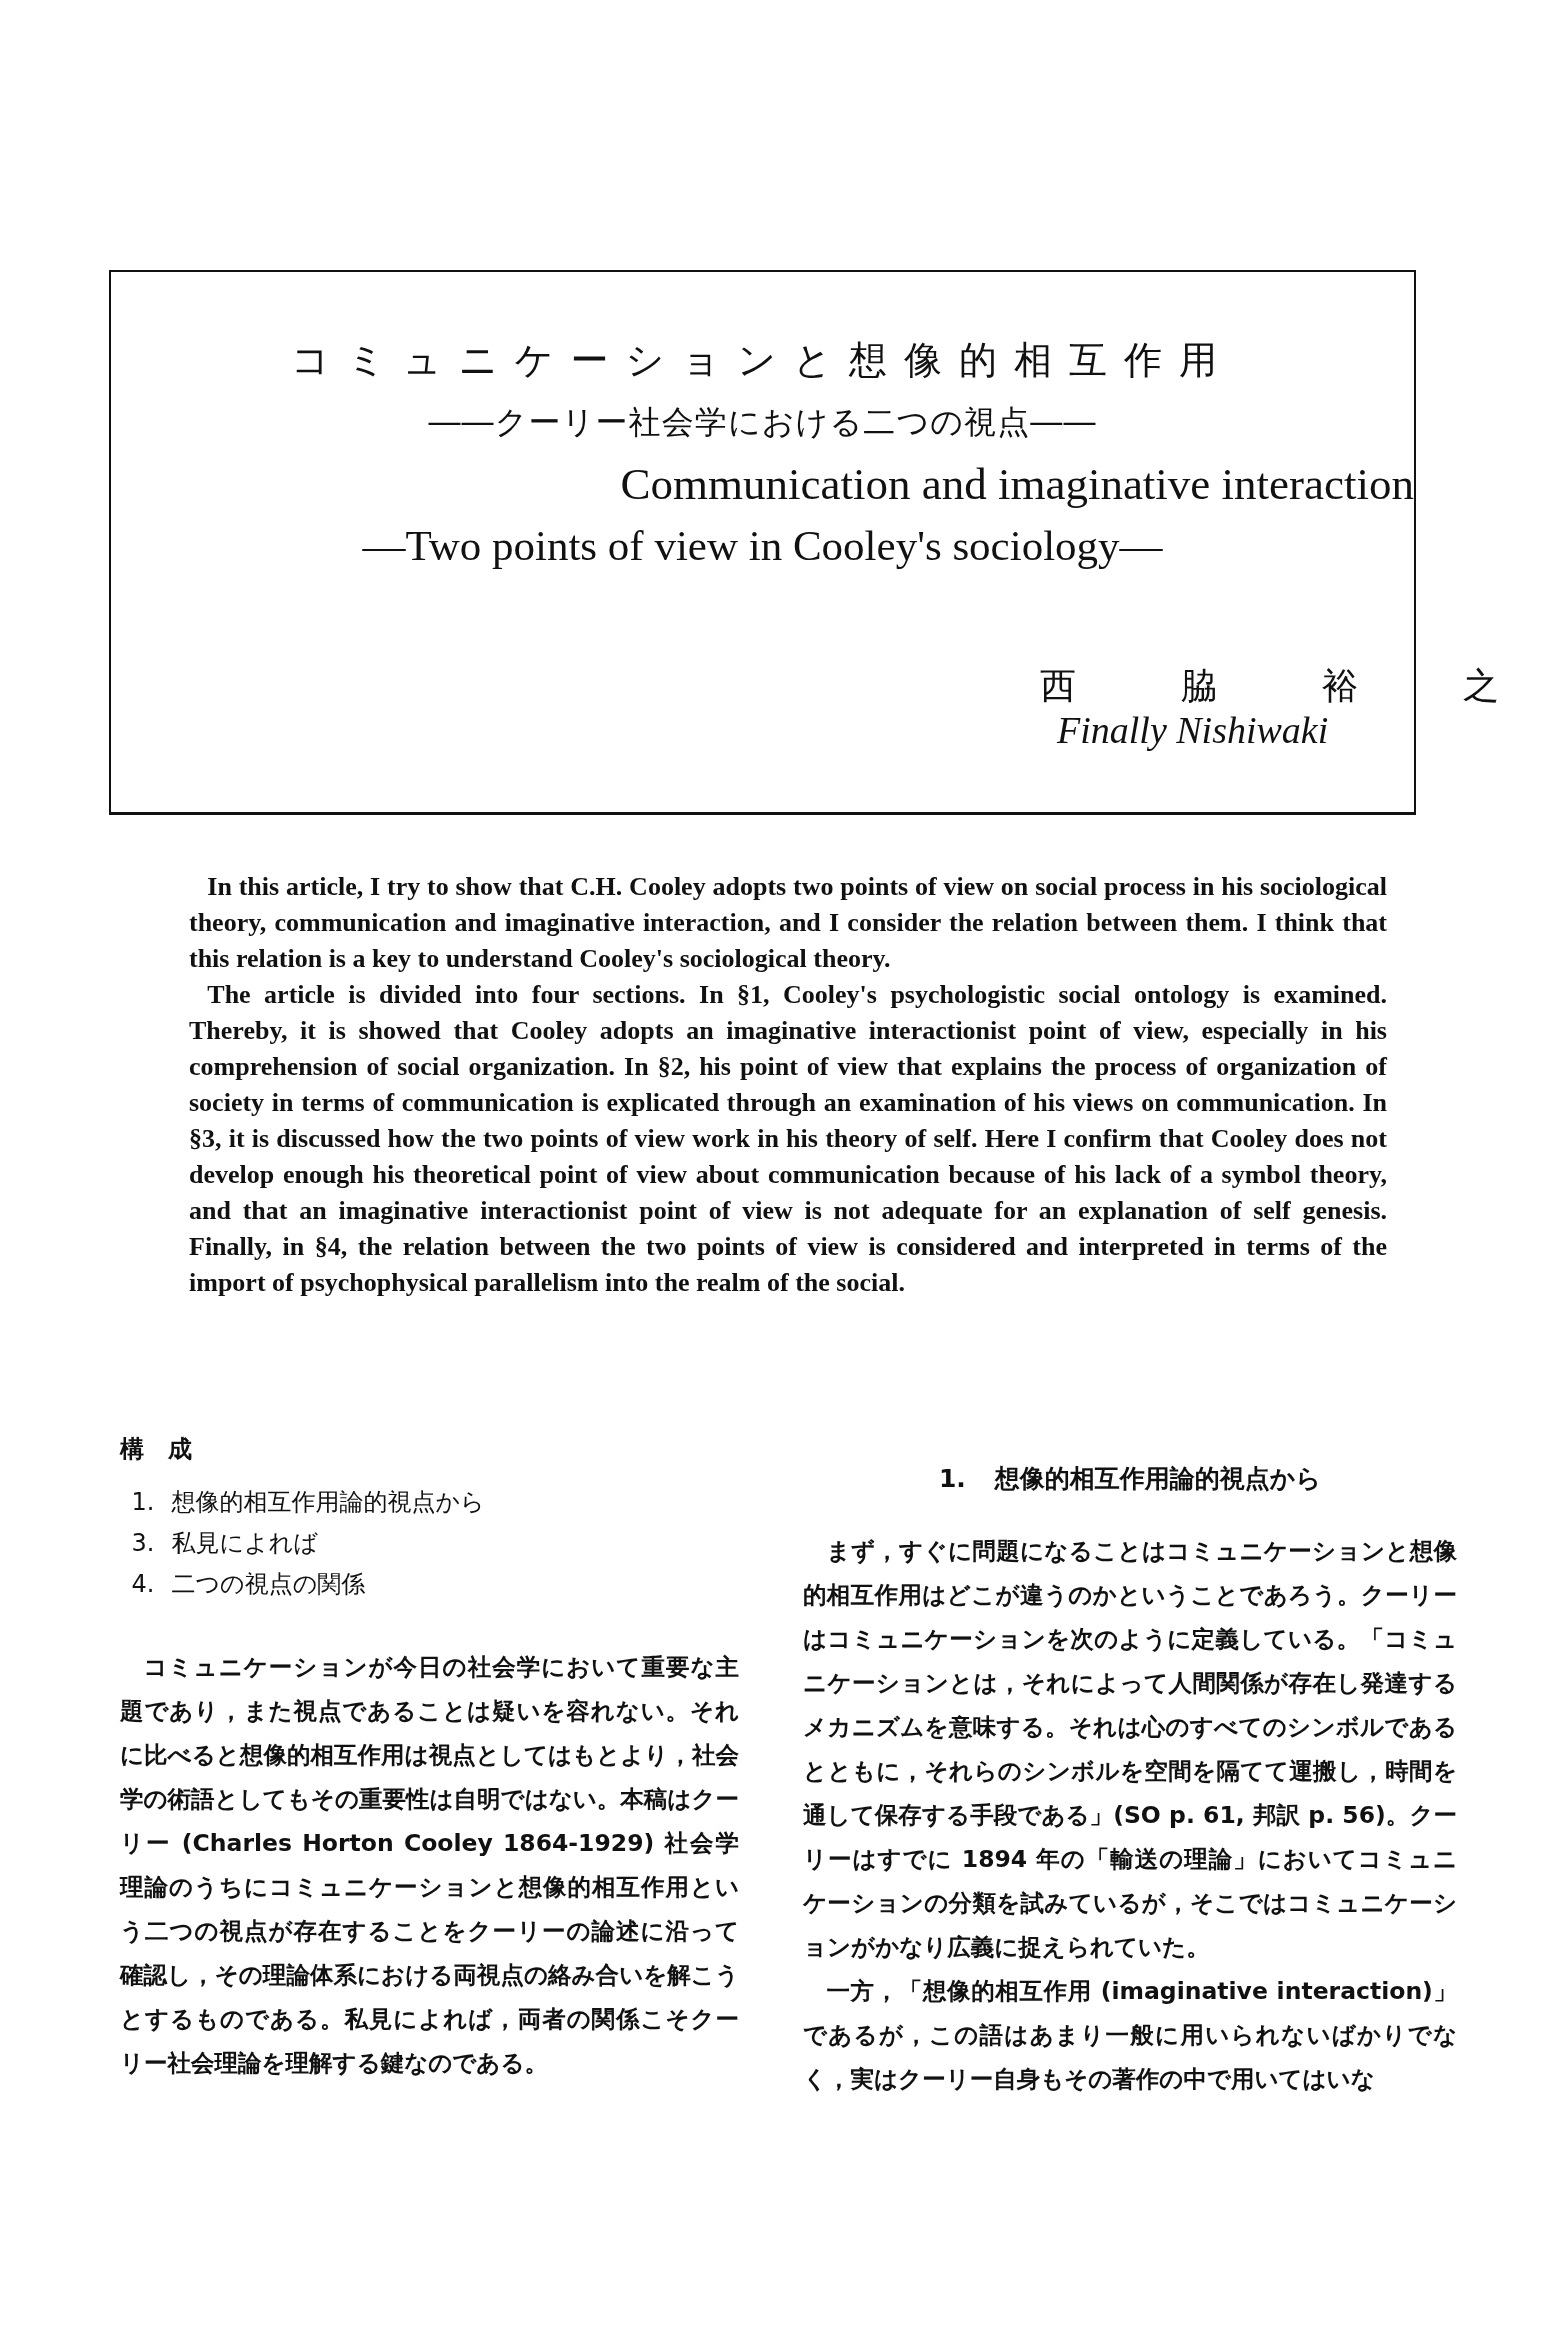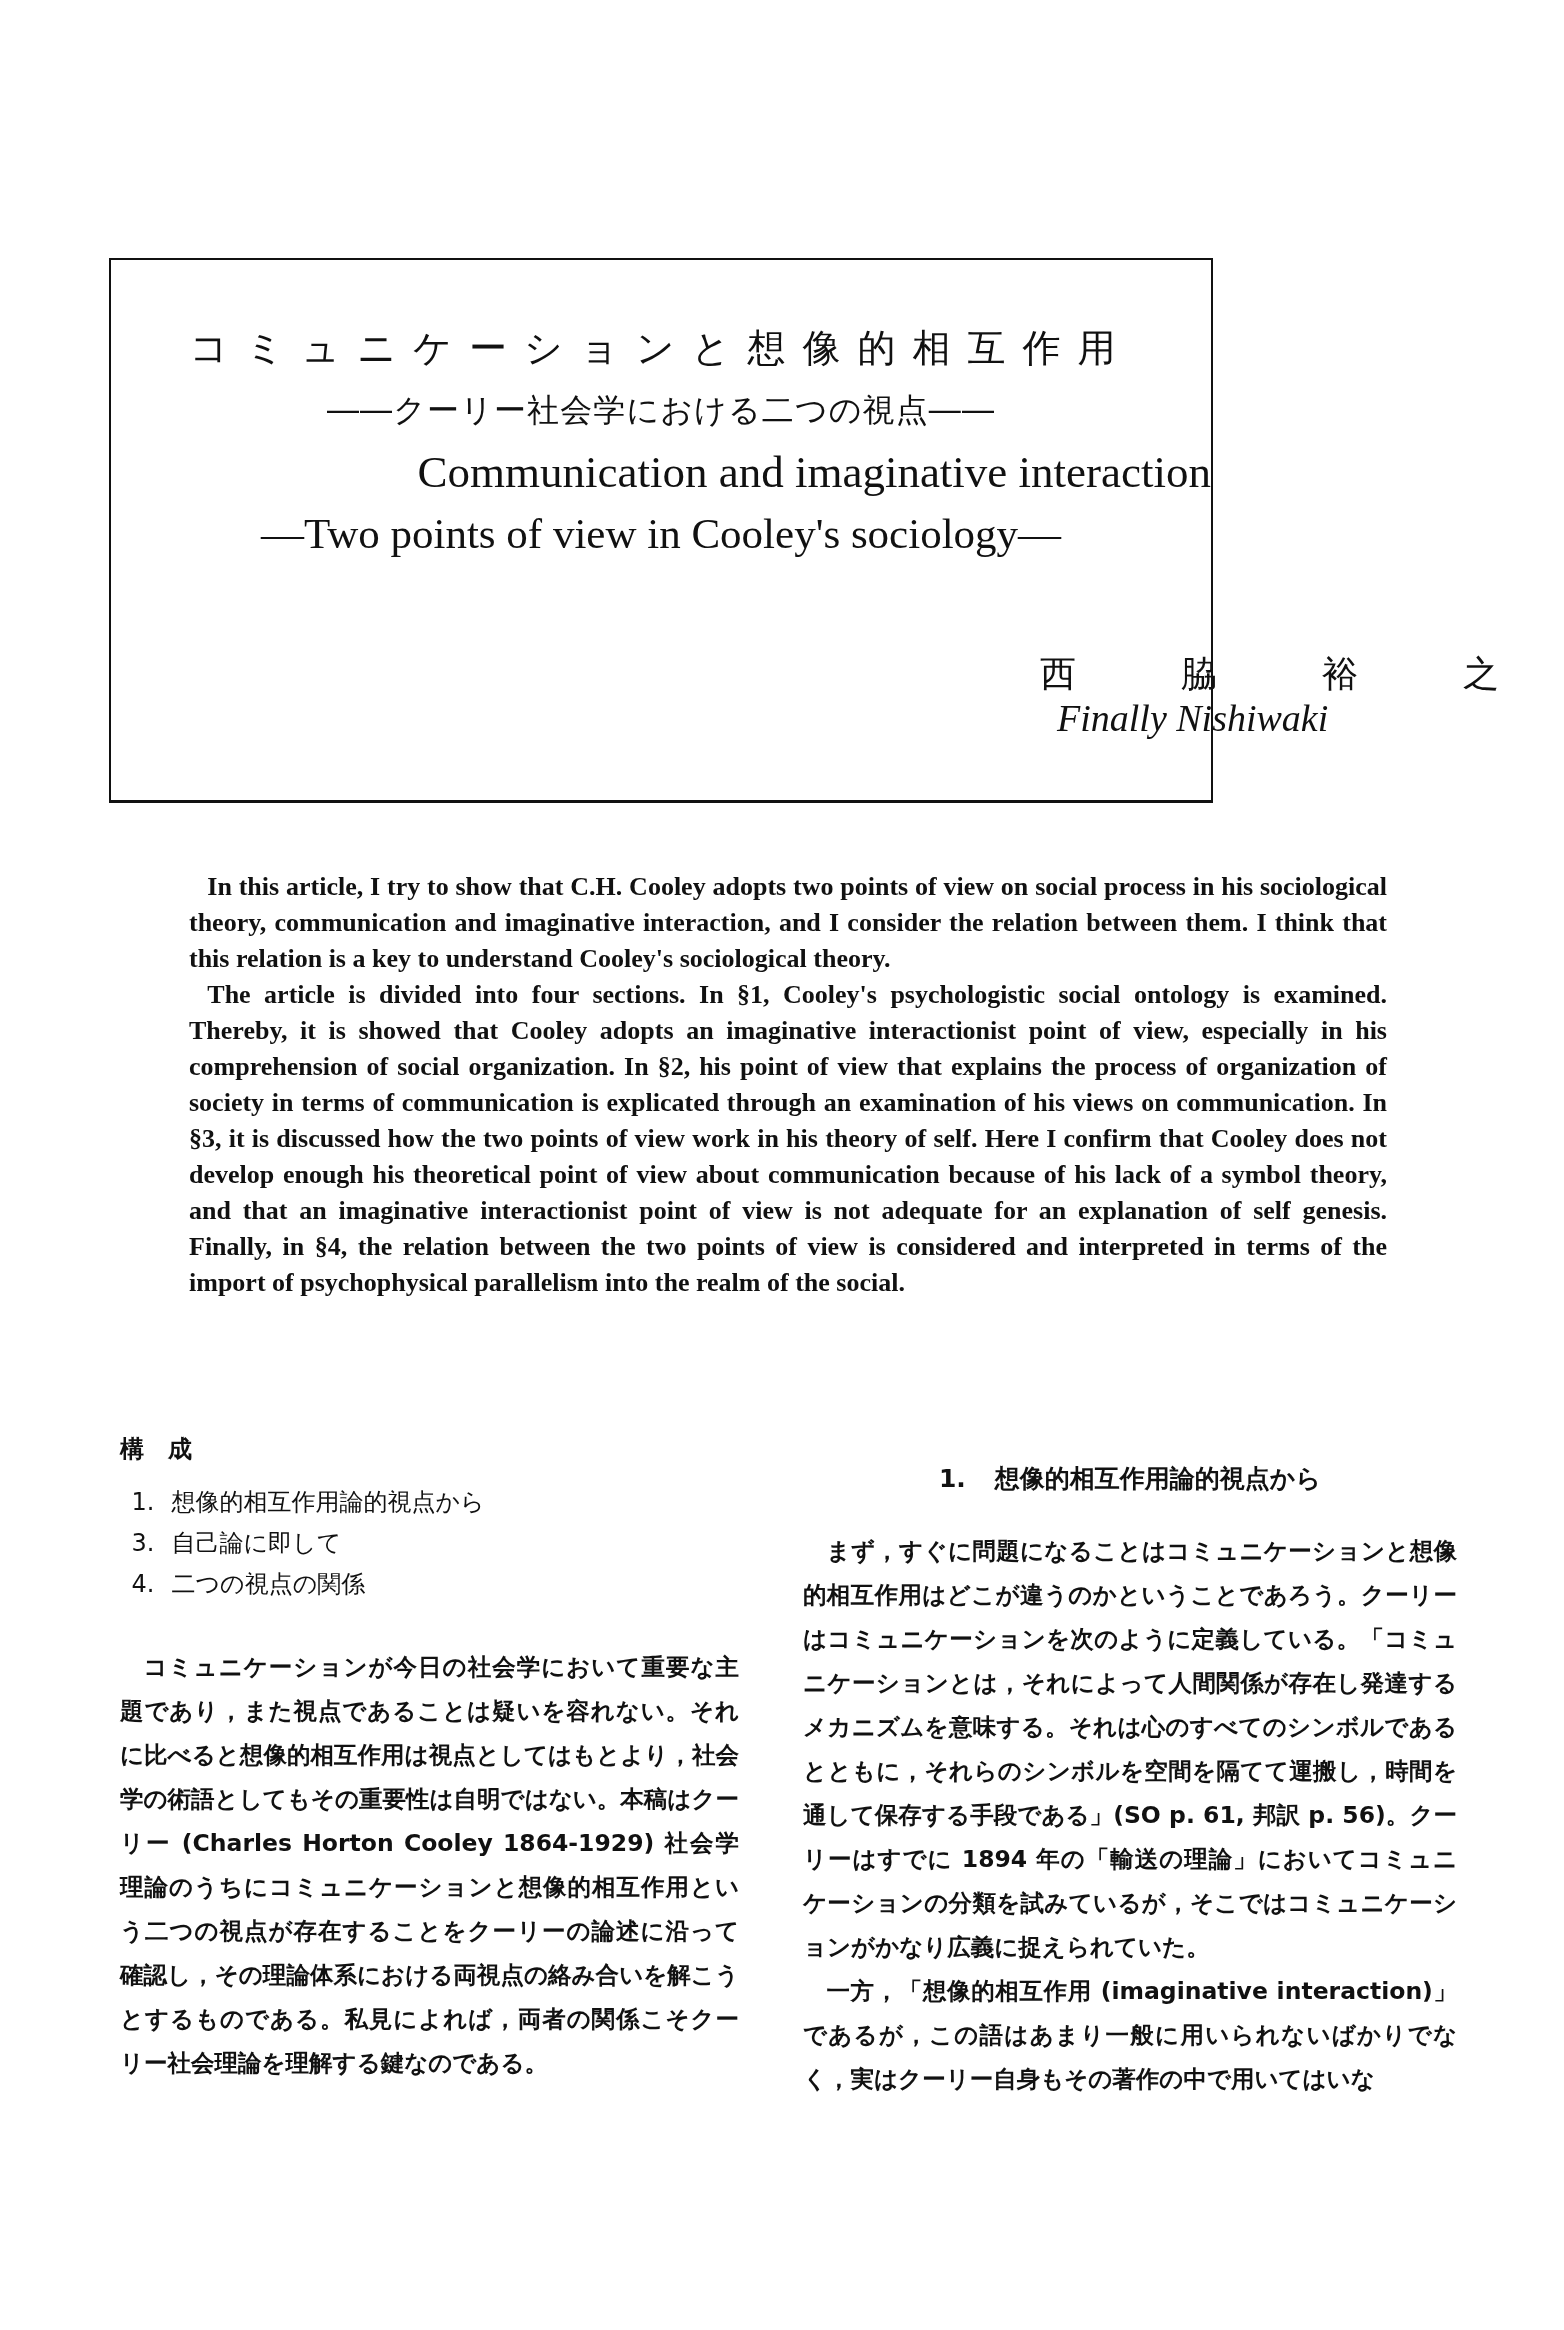--- a/index.html
+++ b/index.html
@@ -2,21 +2,21 @@
 <html style="font-size:9.2px"><head>
 <meta charset="utf-8">
 <style>
   html, body { margin: 0; padding: 0; background: #ffffff; }
   body {
     width: 1565px; height: 2330px; position: relative; overflow: hidden;
     color: #111111;
     font-family: "DejaVu Serif", "Liberation Serif", serif;
   }
   .title-box {
-    position: absolute; left: 109px; top: 258px; width: 1104px; height: 545px;
+    position: absolute; left: 109px; top: 270px; width: 1307px; height: 545px;
     border-top: 2.9px solid #111; border-bottom: 3.4px solid #111;
     border-left: 2.3px solid #111; border-right: 2.3px solid #111;
     box-sizing: border-box;
     padding-left: 33px;
   }
   .jp-title {
     position: absolute; left: 0; right: 0; top: 63px; text-align: center;
     font-family: "DejaVu Sans", sans-serif; font-size: 38px; letter-spacing: 17px;
   }
   .jp-subtitle {
@@ -90,21 +90,21 @@
   <p class="indent">In this article, I try to show that C.H. Cooley adopts two points of view on social process in his sociological theory, communication and imaginative interaction, and I consider the relation between them. I think that this relation is a key to understand Cooley's sociological theory.</p>
   <p class="indent">The article is divided into four sections. In §1, Cooley's psychologistic social ontology is examined. Thereby, it is showed that Cooley adopts an imaginative interactionist point of view, especially in his comprehension of social organization. In §2, his point of view that explains the process of organization of society in terms of communication is explicated through an examination of his views on communication. In §3, it is discussed how the two points of view work in his theory of self. Here I confirm that Cooley does not develop enough his theoretical point of view about communication because of his lack of a symbol theory, and that an imaginative interactionist point of view is not adequate for an explanation of self genesis. Finally, in §4, the relation between the two points of view is considered and interpreted in terms of the import of psychophysical parallelism into the realm of the social.</p>
 </div>
 
 <div class="col-left">
   <div class="toc-heading">構　成</div>
   <div class="toc-item">
     <span class="toc-num">1.</span><span>想像的相互作用論的視点から</span>
   </div>
   <div class="toc-item">
-    <span class="toc-num">3.</span><span>自己論に即して</span>
+    <span class="toc-num">3.</span><span>私見によれば</span>
   </div>
   <div class="toc-item">
     <span class="toc-num">4.</span><span>二つの視点の関係</span>
   </div>
   <div style="height:40px"></div>
   <p class="body-jp indent">コミュニケーションが今日の社会学において重要な主題であり，また視点であることは疑いを容れない。それに比べると想像的相互作用は視点としてはもとより，社会学の術語としてもその重要性は自明ではない。本稿はクーリー (Charles Horton Cooley 1864-1929) 社会学理論のうちにコミュニケーションと想像的相互作用という二つの視点が存在することをクーリーの論述に沿って確認し，その理論体系における両視点の絡み合いを解こうとするものである。私見によれば，両者の関係こそクーリー社会理論を理解する鍵なのである。</p>
 </div>
 
 <div class="col-right">
   <div class="section-heading">

